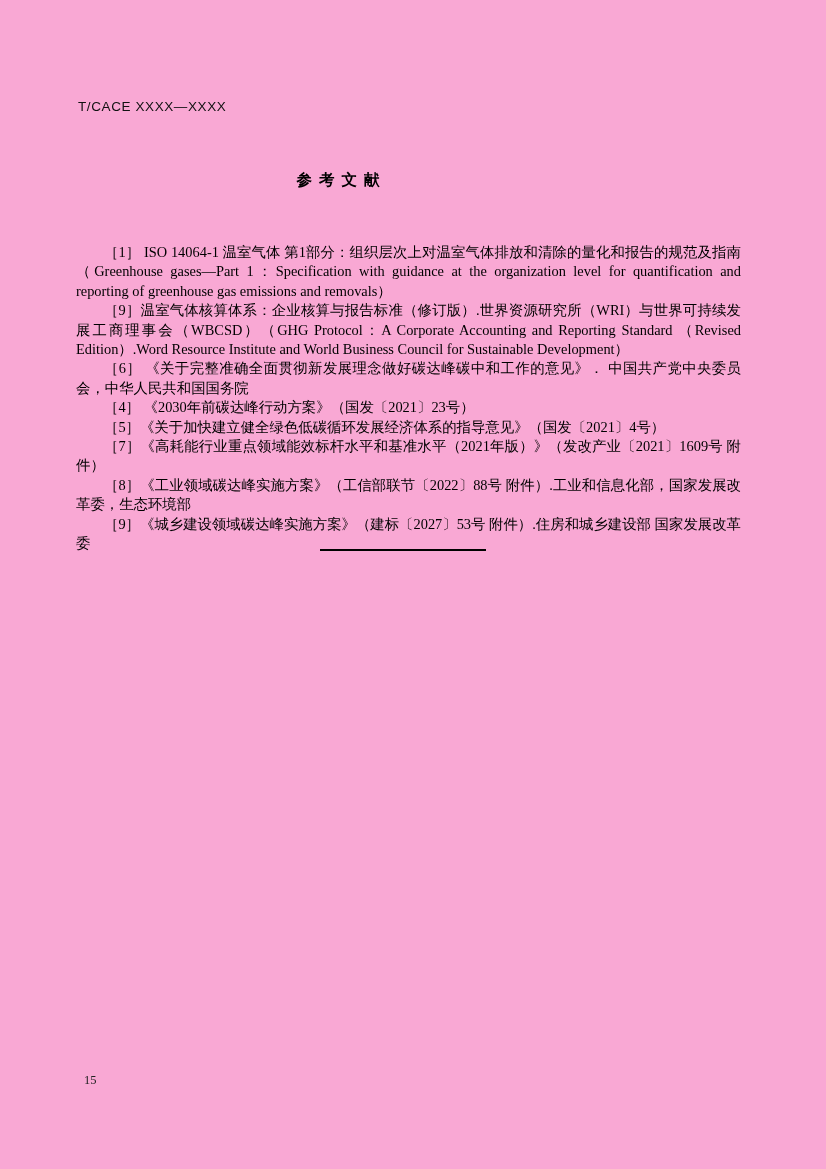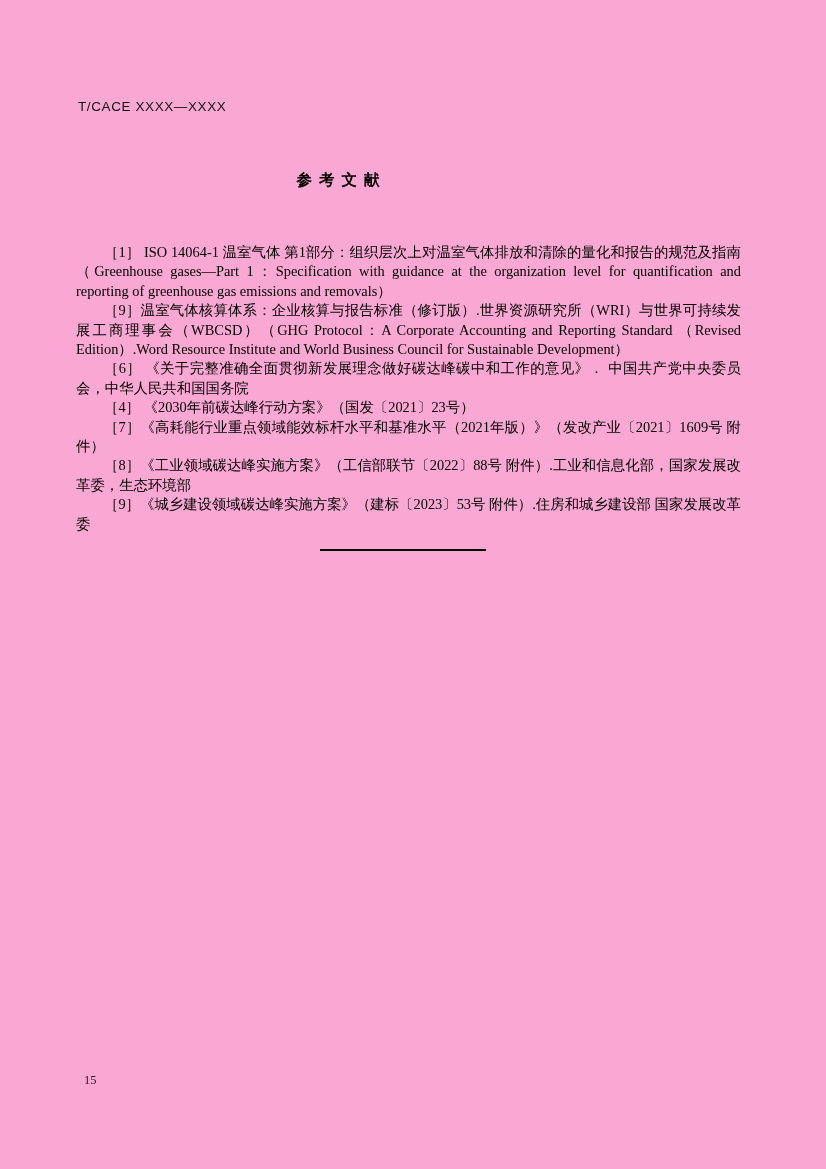--- a/index.html
+++ b/index.html
@@ -104,22 +104,23 @@
 
   <div class="running-header">T/CACE XXXX—XXXX</div>
 
   <div class="section-title">参考文献</div>
 
   <div class="refs">
     <p class="ref-entry latin-mix">［1］ ISO 14064-1  温室气体 第1部分：组织层次上对温室气体排放和清除的量化和报告的规范及指南（Greenhouse gases—Part 1：Specification with guidance at the organization level for quantification and reporting of greenhouse gas emissions and removals）</p>
     <p class="ref-entry latin-mix">［9］温室气体核算体系：企业核算与报告标准（修订版）.世界资源研究所（WRI）与世界可持续发展工商理事会（WBCSD）（GHG Protocol：A Corporate Accounting and Reporting Standard （Revised Edition）.Word Resource Institute and World Business Council for Sustainable Development）</p>
     <p class="ref-entry">［6］ 《关于完整准确全面贯彻新发展理念做好碳达峰碳中和工作的意见》． 中国共产党中央委员会，中华人民共和国国务院</p>
     <p class="ref-entry">［4］ 《2030年前碳达峰行动方案》（国发〔2021〕23号）</p>
+    <p class="ref-entry">［5］《关于加快建立健全绿色低碳循环发展经济体系的指导意见》（国发〔2021〕4号）</p>
     <p class="ref-entry">［7］《高耗能行业重点领域能效标杆水平和基准水平（2021年版）》（发改产业〔2021〕1609号 附件）</p>
     <p class="ref-entry">［8］《工业领域碳达峰实施方案》（工信部联节〔2022〕88号 附件）.工业和信息化部，国家发展改革委，生态环境部</p>
-    <p class="ref-entry">［9］《城乡建设领域碳达峰实施方案》（建标〔2023〕53号 附件）.住房和城乡建设部 国家发展改革委</p>
+    <p class="ref-entry">［9］《城乡建设领域碳达峰实施方案》（建标〔2027〕53号 附件）.住房和城乡建设部 国家发展改革委</p>
   </div>
 
   <div class="end-rule"></div>
 
   <div class="page-number">15</div>
 
 </div>
 
 </body></html>

